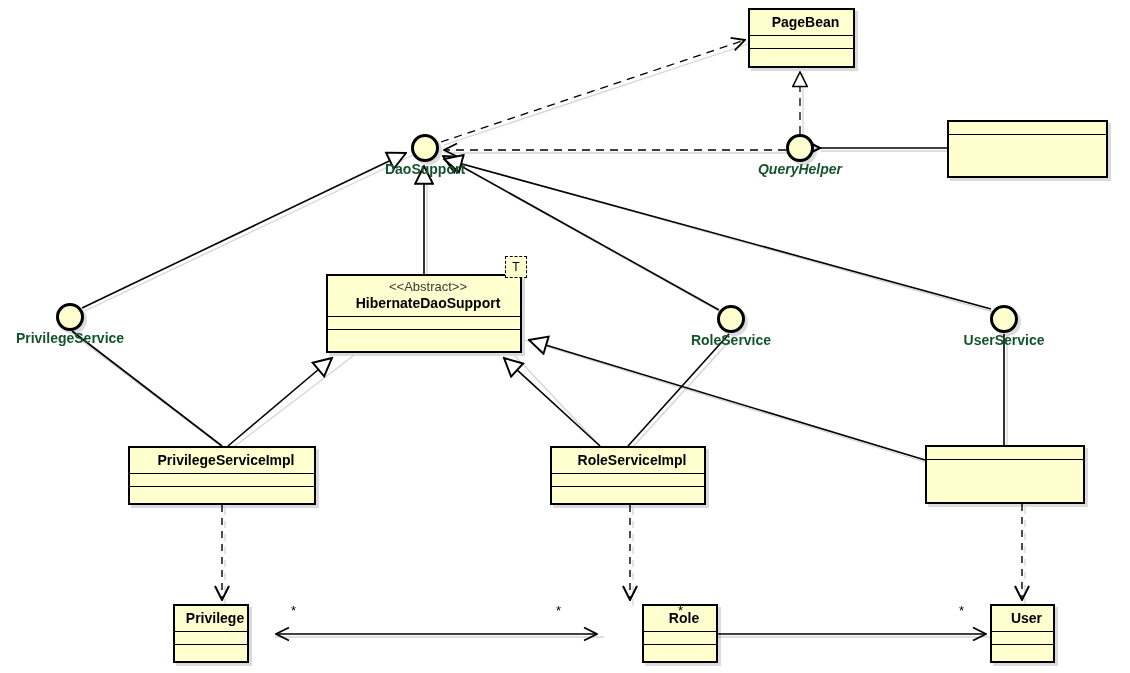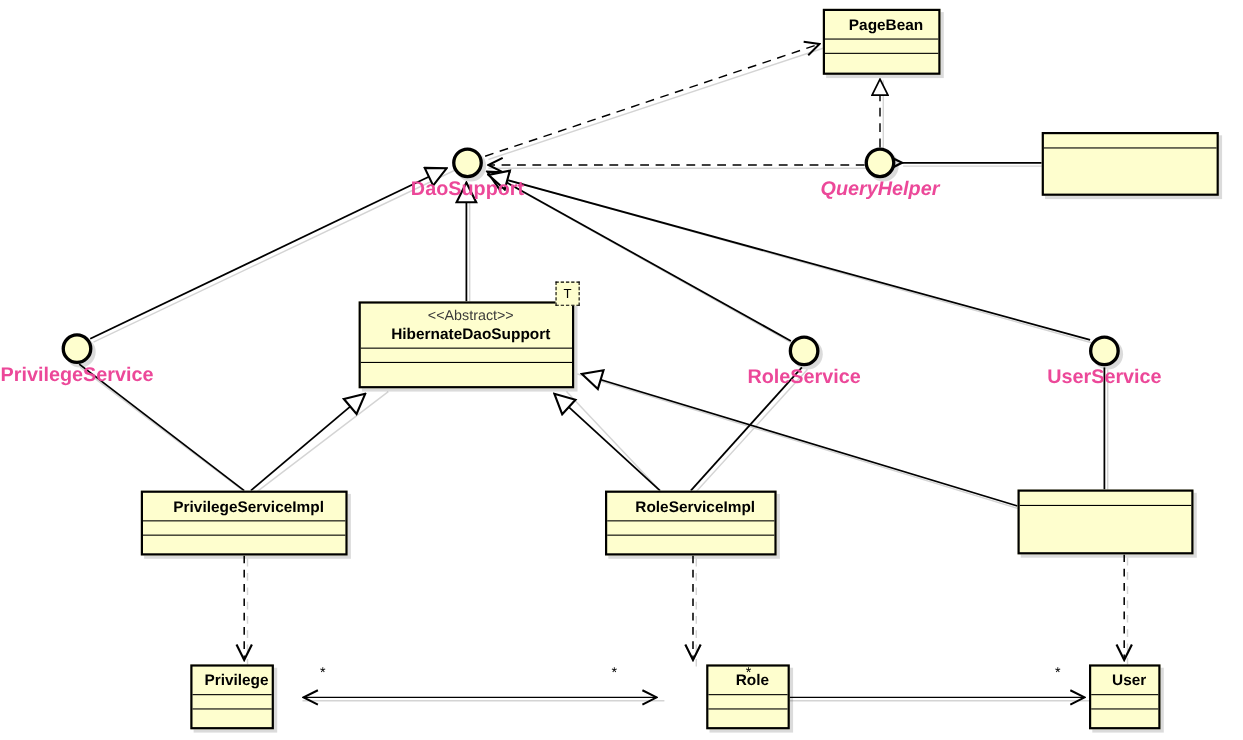--- a/index.html
+++ b/index.html
@@ -84,23 +84,23 @@
     border-radius: 50%;
     background: #FEFECE;
     border: 3px solid #000000;
     box-shadow: 3px 3px 0 0 rgba(0,0,0,0.14);
   }
   .lollipop .iface-label {
     position: absolute;
     top: 27px;
     left: 50%;
     transform: translateX(-50%);
-    font-size: 18px;
+    font-size: 14px;
     font-weight: bold;
-    color: #ec4899;
+    color: #14532d;
     white-space: nowrap;
   }
   
   .mult {
     position: absolute;
     font-size: 13px;
     color: #000000;
     z-index: 6;
     line-height: 1;
   }

